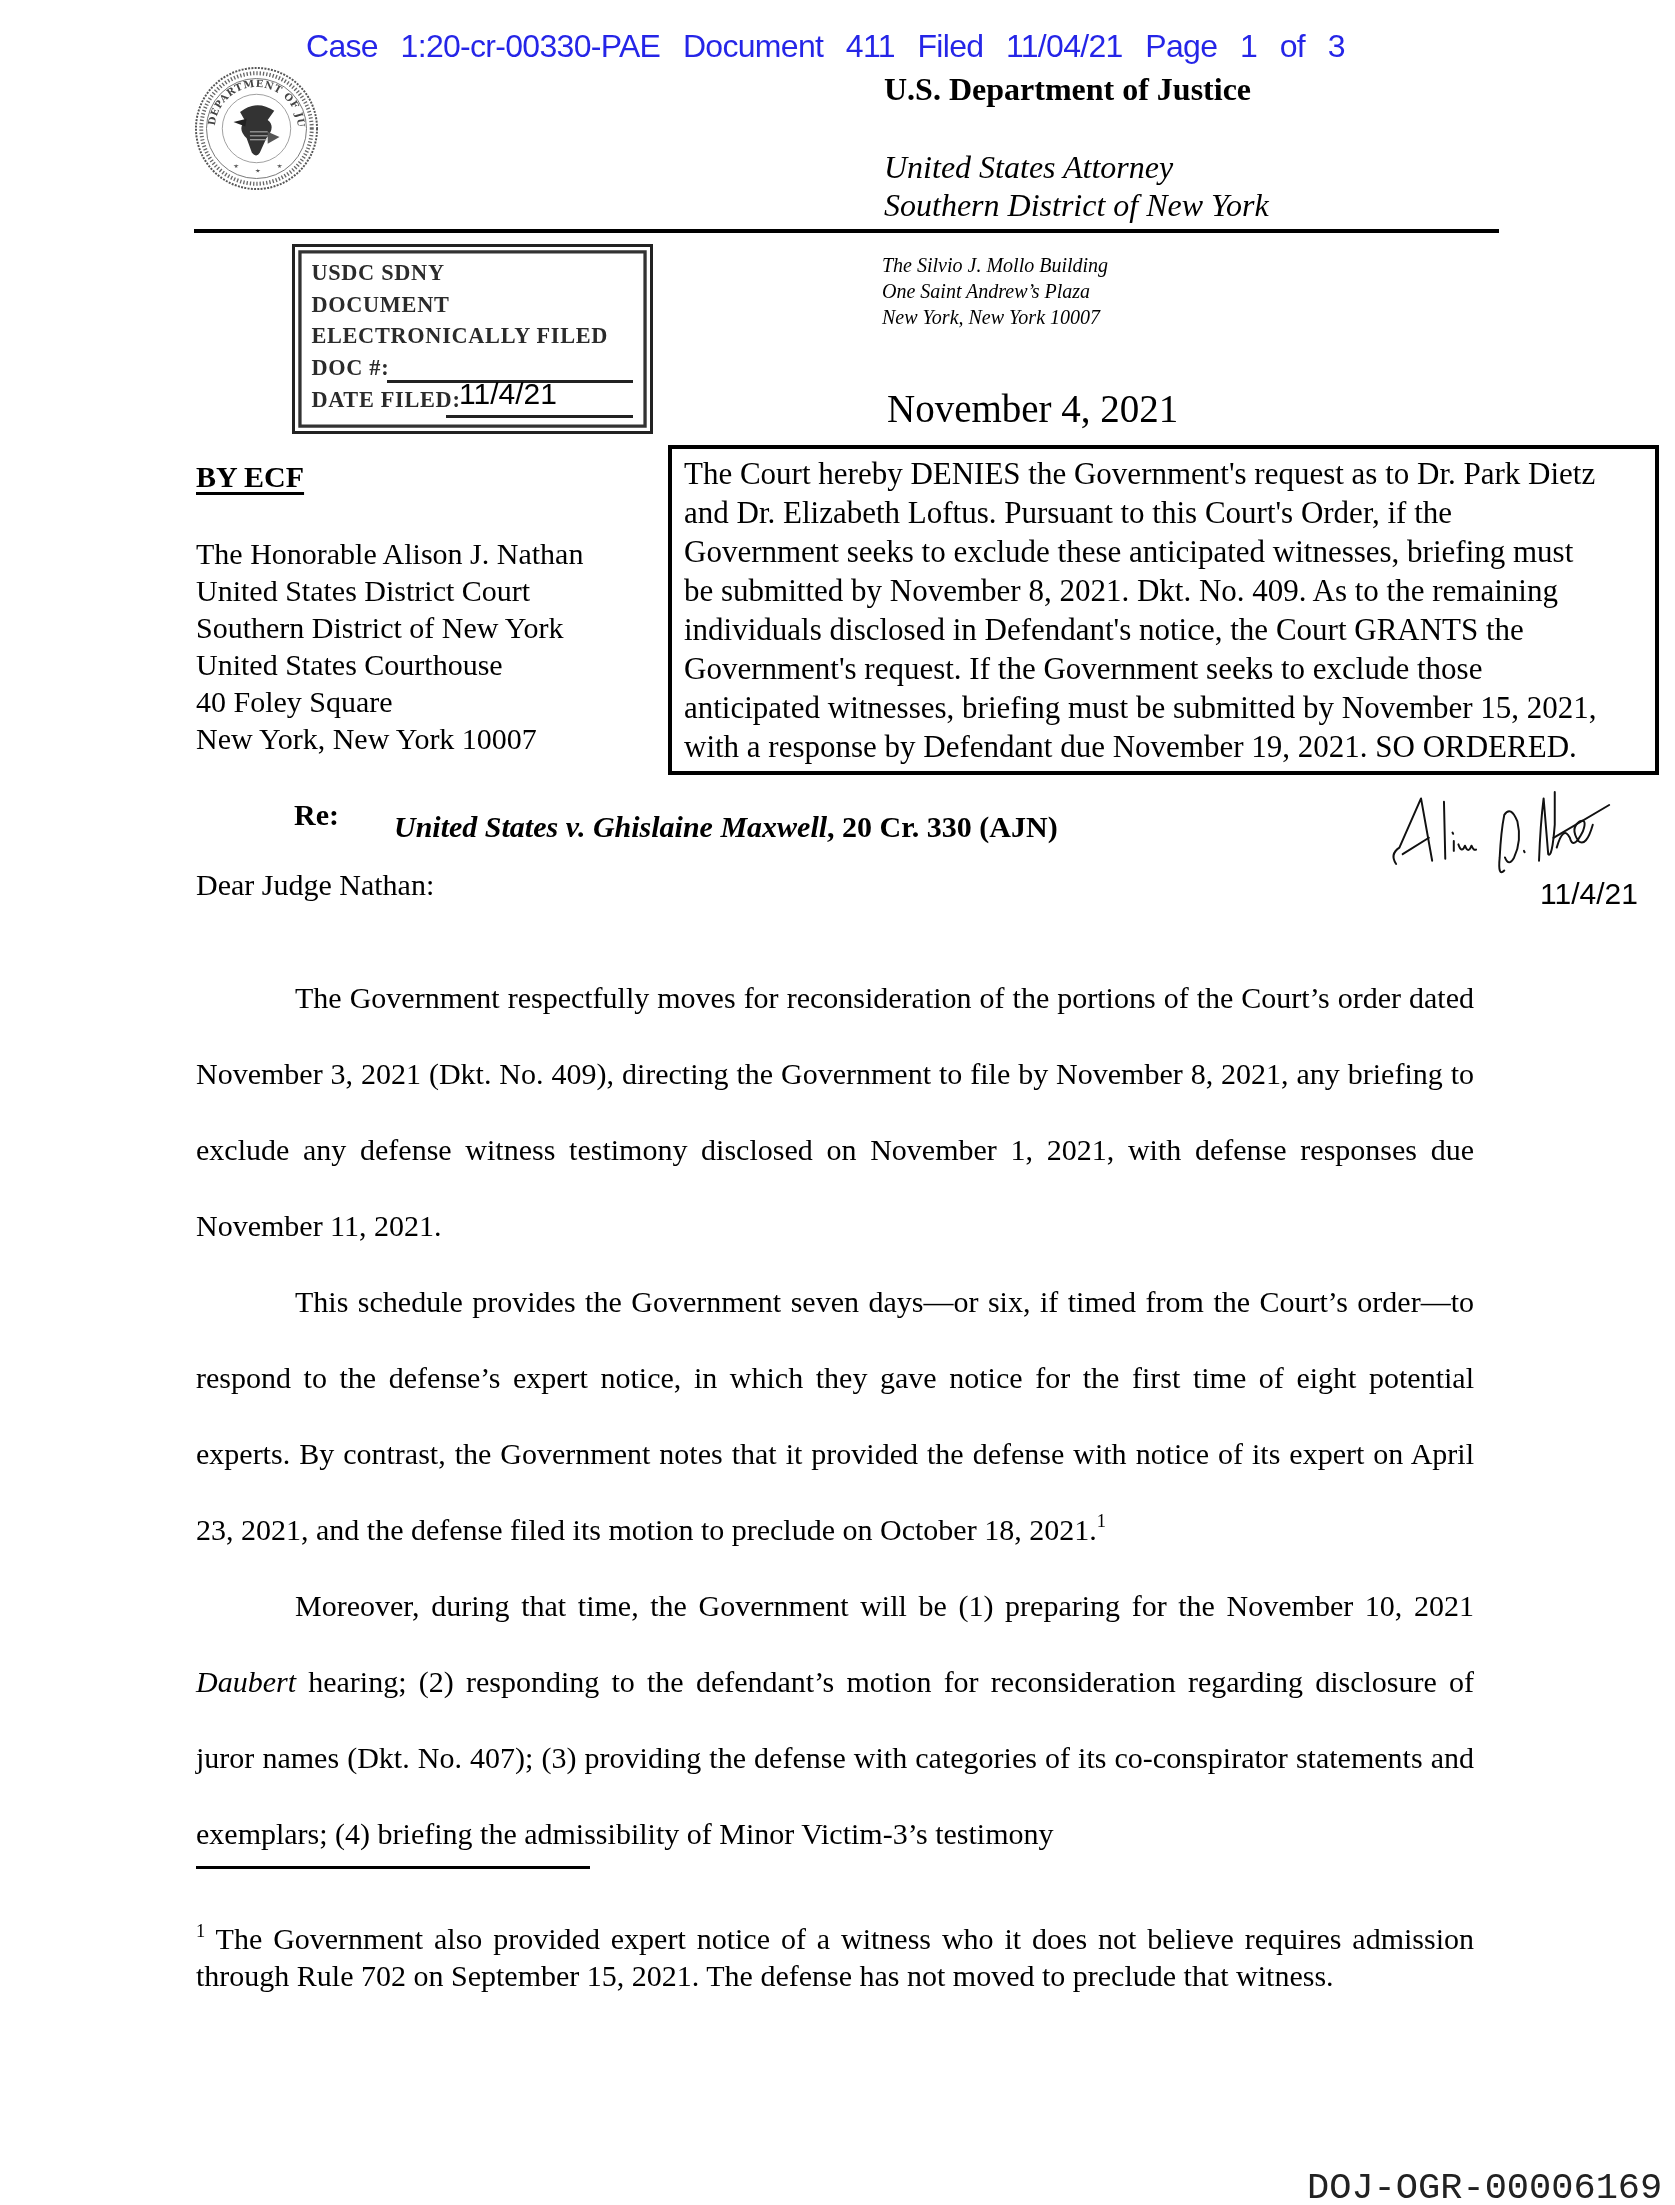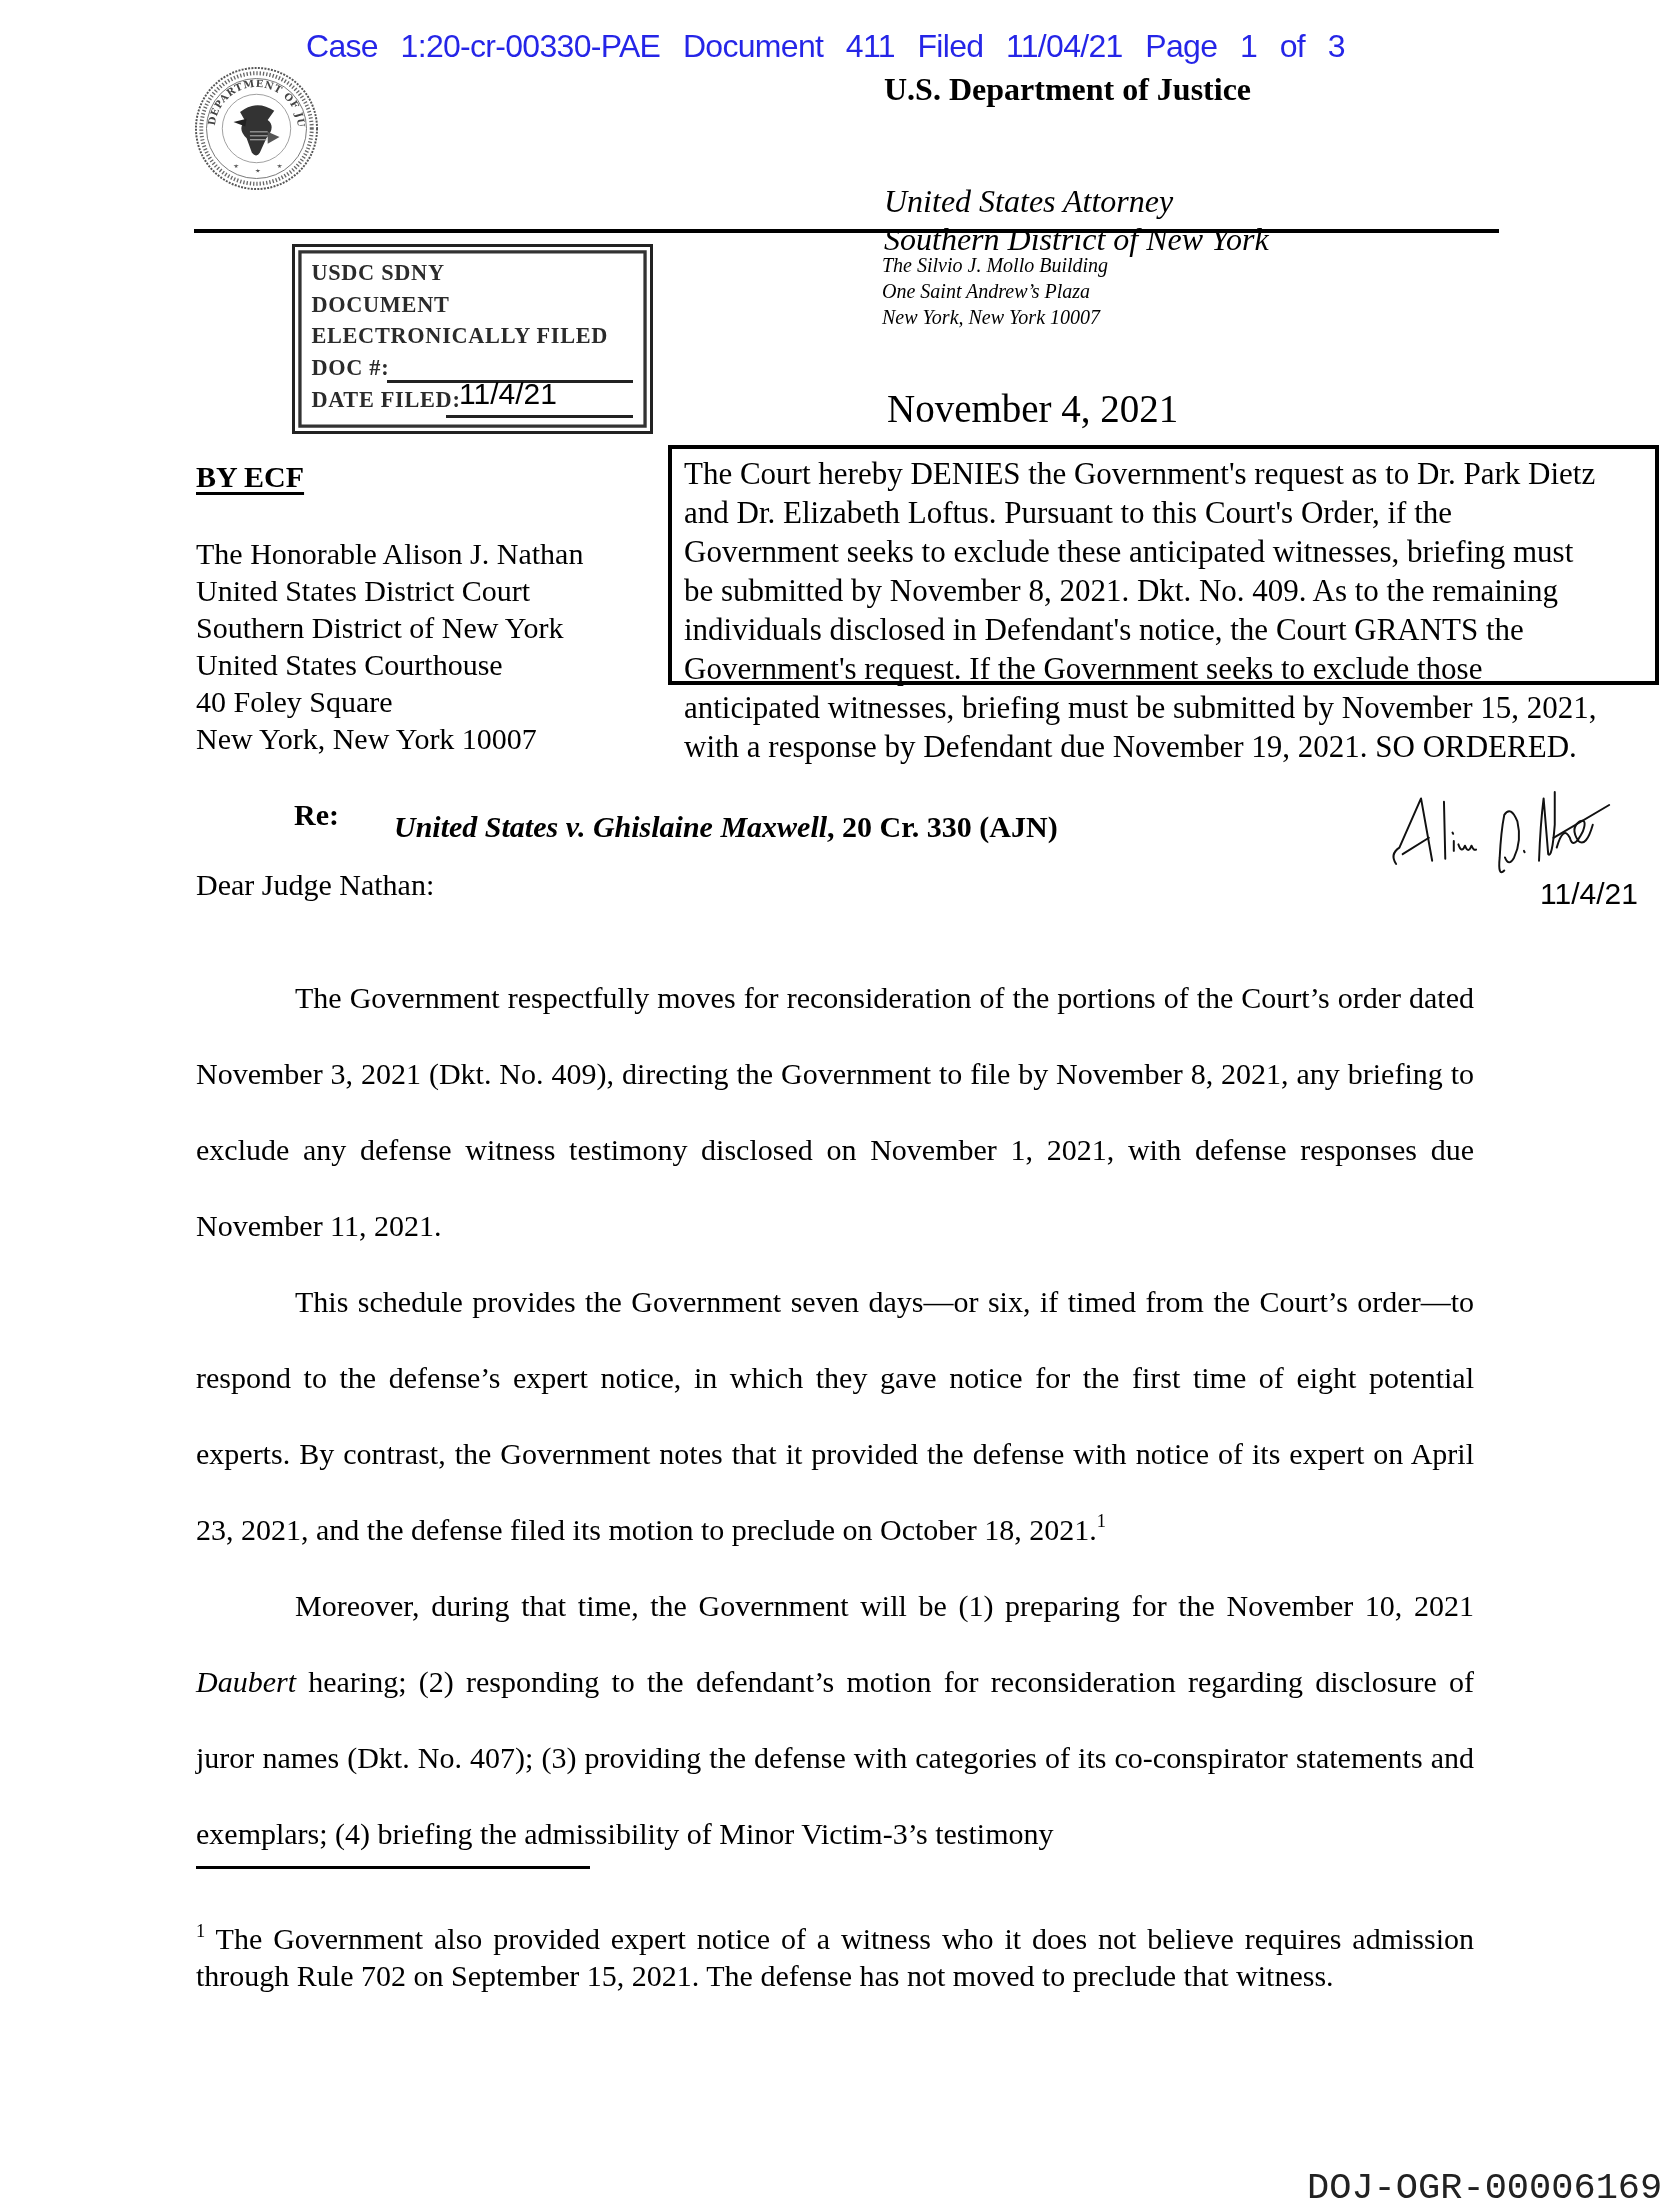--- a/index.html
+++ b/index.html
@@ -16,21 +16,21 @@
     color: #1a1ae6; font-size: 32px; letter-spacing: -0.7px; white-space: nowrap;
   }
   .ecf-header .line { position: absolute; left: 0; top: 0; word-spacing: 14.5px; }
   .ecf-header .line.b { left: 17px; opacity: 0.95; }
 
   
   .seal { left: 194px; top: 66px; width: 125px; height: 125px; }
 
   
   .lh-dept { left: 884px; top: 71px; font-size: 32px; font-weight: bold; }
-  .lh-usa { left: 884px; top: 148px; font-size: 32px; font-style: italic; line-height: 38px; margin-top: 34px; }
+  .lh-usa { left: 884px; top: 148px; font-size: 32px; font-style: italic; line-height: 38px; }
   .rule { left: 194px; top: 229px; width: 1305px; height: 4px; background: #000; }
 
   .addr { left: 882px; top: 252px; font-size: 20px; font-style: italic; line-height: 26px; }
   .letter-date { left: 887px; top: 386px; font-size: 39px; }
 
   
   .stamp {
     left: 292px; top: 244px; width: 355px; height: 184px;
     border: 3.3px solid #222; box-shadow: inset 0 0 0 3.3px #fff, inset 0 0 0 6.6px #333;
     font-family: "Liberation Serif", "DejaVu Serif", serif; font-weight: bold;
@@ -49,21 +49,21 @@
     position: absolute; left: 164px; top: 130px; font-weight: normal;
     font-family: "Liberation Sans", "DejaVu Sans", sans-serif; color: #000; font-size: 30px; letter-spacing: 0;
   }
 
   
   .by-ecf { left: 196px; top: 460px; font-size: 30px; font-weight: bold; text-decoration: underline; text-decoration-thickness: 2.6px; text-underline-offset: 5.3px; }
   .recipient { left: 196px; top: 535px; font-size: 30px; line-height: 37px; }
 
   
   .order-box {
-    left: 668px; top: 445px; width: 991px; height: 240px;
+    left: 668px; top: 445px; width: 991px; height: 330px;
     border: 4px solid #000; box-sizing: border-box; padding-left: 25px;
   }
   .order-text {
     position: absolute; left: 12px; top: 5.3px; width: 972px;
     font-size: 31px; line-height: 39px; white-space: pre-line;
   }
 
   
   .re-label { left: 294px; top: 798px; font-size: 30px; font-weight: bold; }
   .re-case { left: 394px; top: 798px; font-size: 30px; font-weight: bold; white-space: nowrap; margin-top: 12px; }

